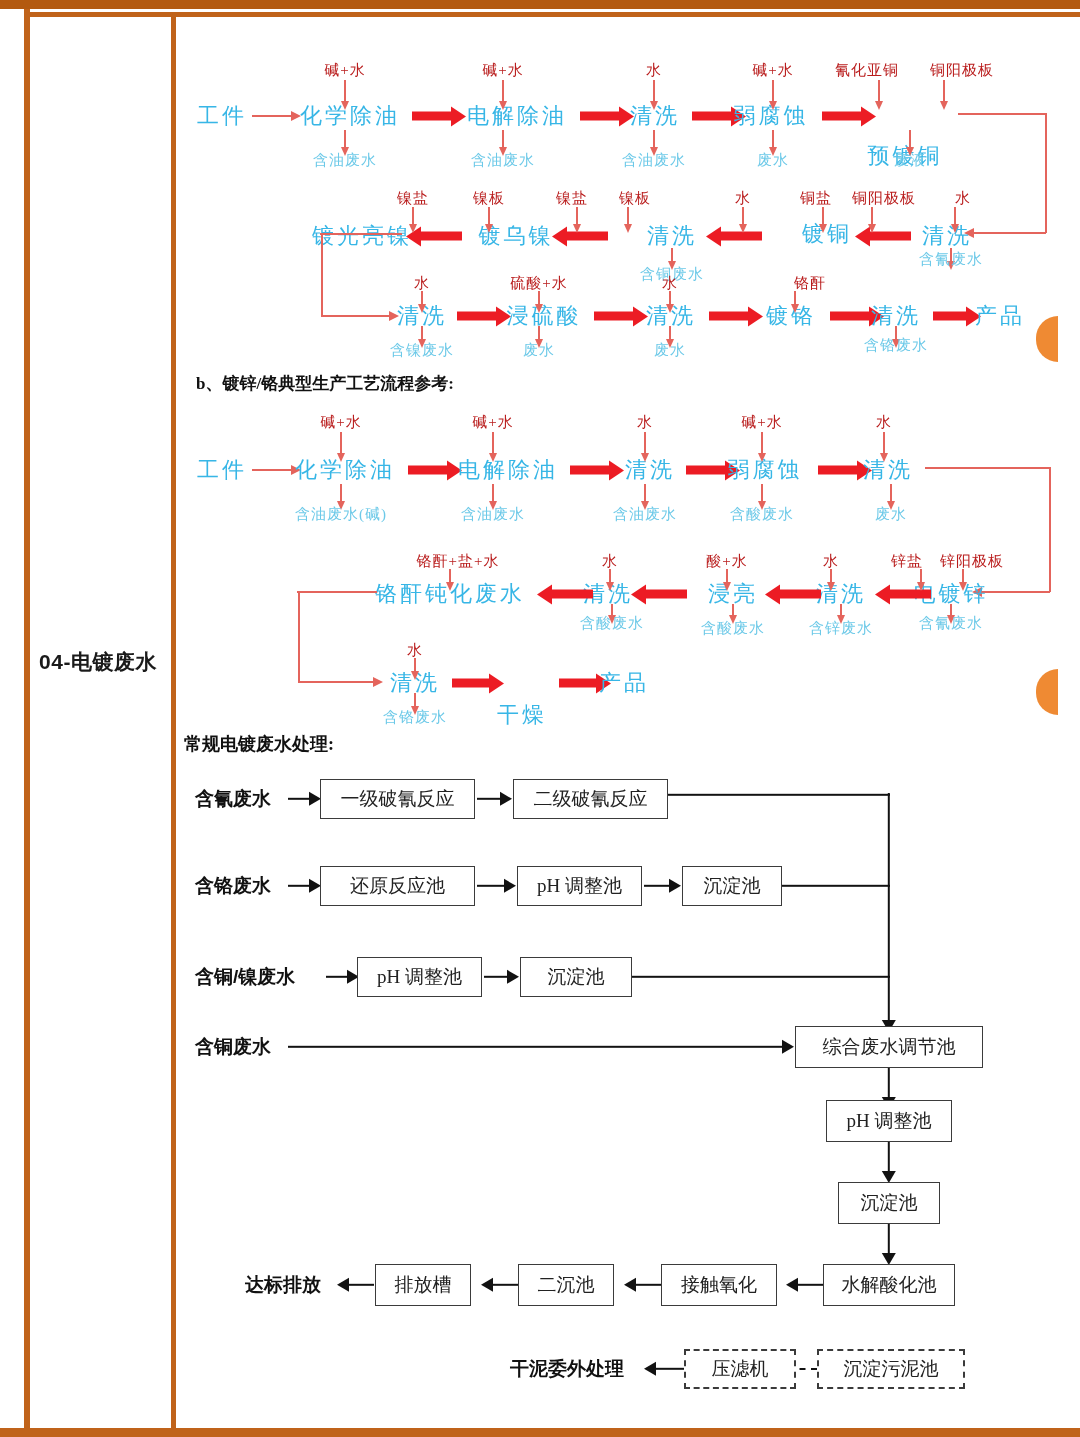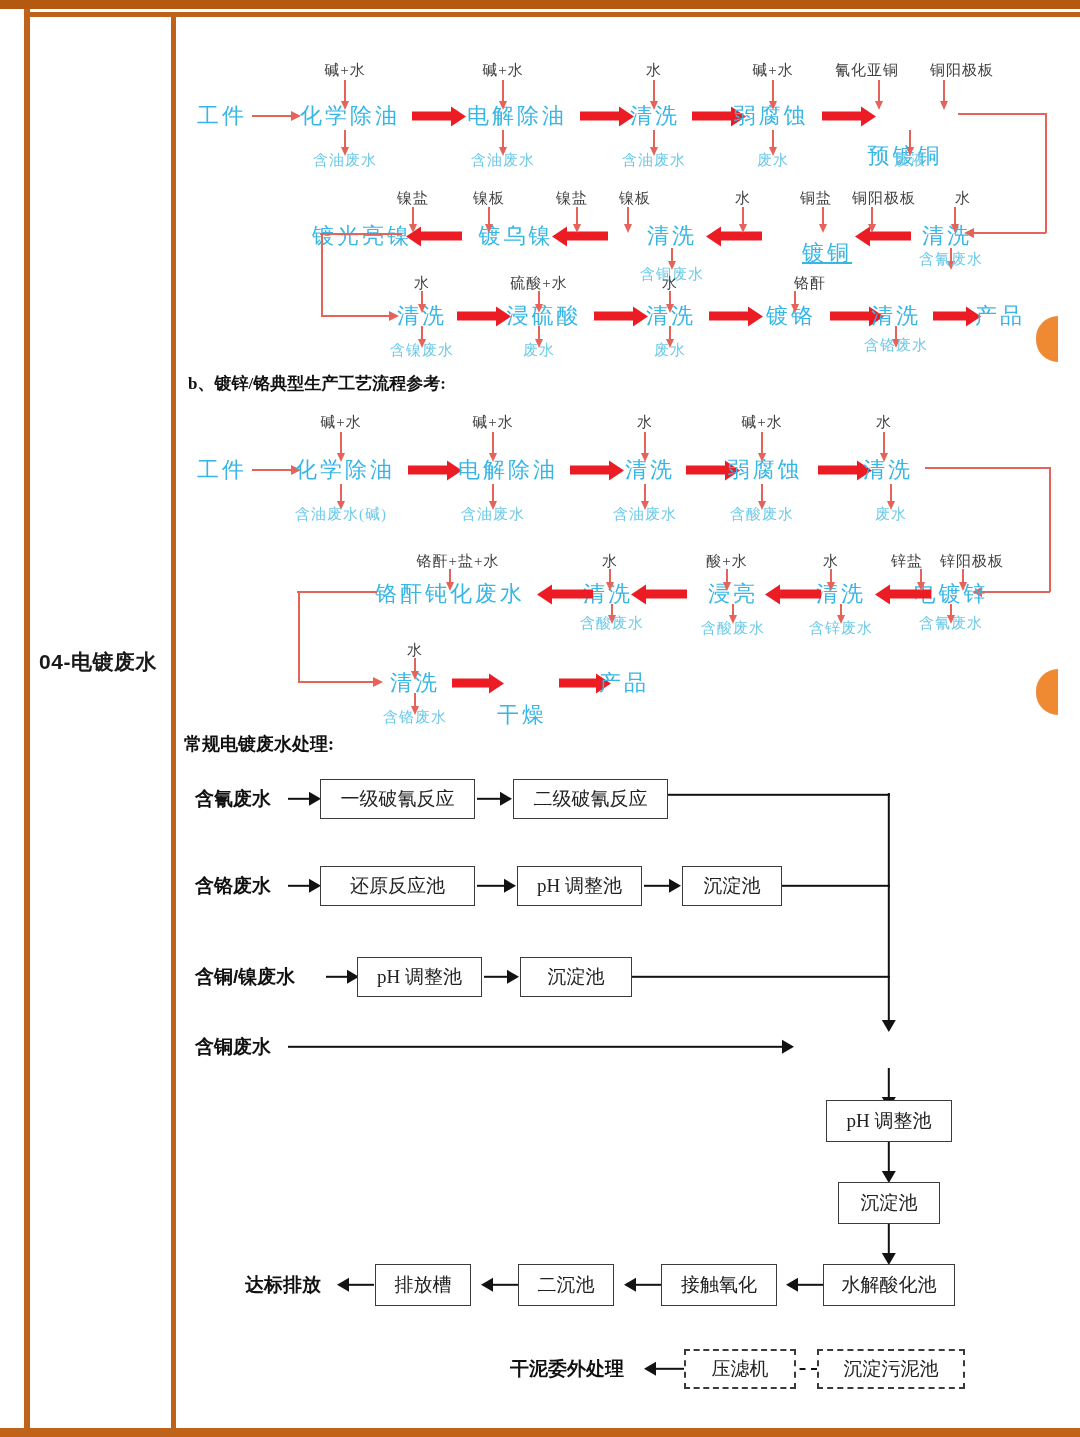--- a/index.html
+++ b/index.html
@@ -22,21 +22,21 @@
   .semi.s2{left:1036px;top:669px;border-radius:22px 0 0 22px;}
 
   
   .heading{position:absolute;font-size:17px;font-weight:bold;color:#111;white-space:nowrap;
      font-family:"Liberation Serif","DejaVu Serif",serif;}
 
   
   .node{position:absolute;color:#37b6e6;font-size:22px;white-space:nowrap;
      font-family:"Liberation Serif","DejaVu Serif",serif;letter-spacing:3px;
      transform:translate(-50%,-50%);}
-  .inlab{position:absolute;color:#404040;font-size:15px;white-space:nowrap;letter-spacing:1px;
+  .inlab{position:absolute;color:#b91c1c;font-size:15px;white-space:nowrap;letter-spacing:1px;
      font-family:"Liberation Serif","DejaVu Serif",serif;transform:translate(-50%,-50%);}
   .outlab{position:absolute;color:#6cc9e8;font-size:15px;white-space:nowrap;letter-spacing:1px;
      font-family:"Liberation Serif","DejaVu Serif",serif;transform:translate(-50%,-50%);}
 
   
   .fat{position:absolute;height:9px;background:#ec1c24;transform:translateY(-50%);}
   .fat:after{content:"";position:absolute;top:50%;width:0;height:0;
      border-top:10px solid transparent;border-bottom:10px solid transparent;}
   .fat.r:after{right:-14px;transform:translateY(-50%);border-left:15px solid #ec1c24;}
   .fat.l:after{left:-14px;transform:translateY(-50%);border-right:15px solid #ec1c24;}
@@ -133,21 +133,21 @@
   <div class="outlab" style="left:773px;top:160px;">废水</div>
   <div class="vdown" style="left:910px;top:130px;height:18px;"></div>
   <div class="outlab" style="left:910px;top:160px;">废液</div>
 
   <div class="ln-h" style="left:958px;top:113px;width:88px;"></div>
   <div class="ln-v" style="left:1045px;top:113px;height:120px;"></div>
   <div class="ln-h arrL" style="left:973px;top:232px;width:73px;"></div>
 
   <div class="node" style="left:947px;top:236px;">清洗</div>
   <div class="fat l" style="left:869px;top:236px;width:42px;"></div>
-  <div class="node" style="left:827px;top:253px;text-decoration:underline;">镀铜</div>
+  <div class="node" style="left:827px;top:234px;">镀铜</div>
   <div class="fat l" style="left:720px;top:236px;width:42px;"></div>
   <div class="node" style="left:672px;top:236px;">清洗</div>
   <div class="fat l" style="left:566px;top:236px;width:42px;"></div>
   <div class="node" style="left:516px;top:236px;">镀乌镍</div>
   <div class="fat l" style="left:420px;top:236px;width:42px;"></div>
   <div class="node" style="left:362px;top:236px;">镀光亮镍</div>
 
   <div class="inlab" style="left:413px;top:198px;">镍盐</div>
   <div class="vdown" style="left:413px;top:207px;height:18px;"></div>
   <div class="inlab" style="left:489px;top:198px;">镍板</div>
@@ -197,21 +197,21 @@
 
   <div class="vdown" style="left:422px;top:326px;height:14px;"></div>
   <div class="outlab" style="left:422px;top:350px;">含镍废水</div>
   <div class="vdown" style="left:539px;top:326px;height:14px;"></div>
   <div class="outlab" style="left:539px;top:350px;">废水</div>
   <div class="vdown" style="left:670px;top:326px;height:14px;"></div>
   <div class="outlab" style="left:670px;top:350px;">废水</div>
   <div class="vdown" style="left:896px;top:326px;height:14px;"></div>
   <div class="outlab" style="left:896px;top:345px;">含铬废水</div>
 
-  <div class="heading" style="left:188px;top:372px;">b、镀锌/铬典型生产工艺流程参考:</div>
+  <div class="heading" style="left:196px;top:372px;">b、镀锌/铬典型生产工艺流程参考:</div>
 
   <div class="node" style="left:222px;top:470px;">工件</div>
   <div class="thin" style="left:252px;top:470px;width:40px;"></div>
   <div class="node" style="left:345px;top:470px;">化学除油</div>
   <div class="fat r" style="left:408px;top:470px;width:40px;"></div>
   <div class="node" style="left:508px;top:470px;">电解除油</div>
   <div class="fat r" style="left:570px;top:470px;width:40px;"></div>
   <div class="node" style="left:650px;top:470px;">清洗</div>
   <div class="fat r" style="left:686px;top:470px;width:40px;"></div>
   <div class="node" style="left:765px;top:470px;">弱腐蚀</div>
@@ -314,20 +314,21 @@
   <div class="tbox" style="left:357px;top:957px;width:125px;height:40px;">pH 调整池</div>
   <div class="blk-h ar" style="left:484px;top:977px;width:24px;"></div>
   <div class="tbox" style="left:520px;top:957px;width:112px;height:40px;">沉淀池</div>
   <div class="blk-h" style="left:632px;top:977px;width:258px;"></div>
 
   <div class="blk-v ad" style="left:889px;top:793px;height:228px;"></div>
 
   <div class="tlab" style="left:195px;top:1047px;">含铜废水</div>
   <div class="blk-h ar" style="left:288px;top:1047px;width:495px;"></div>
 
+  <div class="tbox" style="left:795px;top:1026px;width:188px;height:42px;">综合废水调节池</div>
   <div class="blk-v ad" style="left:889px;top:1068px;height:30px;"></div>
   <div class="tbox" style="left:826px;top:1100px;width:126px;height:42px;">pH 调整池</div>
   <div class="blk-v ad" style="left:889px;top:1142px;height:30px;"></div>
   <div class="tbox" style="left:838px;top:1182px;width:102px;height:42px;">沉淀池</div>
   <div class="blk-v ad" style="left:889px;top:1224px;height:30px;"></div>
   <div class="tbox" style="left:823px;top:1264px;width:132px;height:42px;">水解酸化池</div>
 
   <div class="blk-h al" style="left:797px;top:1285px;width:26px;"></div>
   <div class="tbox" style="left:661px;top:1264px;width:116px;height:42px;">接触氧化</div>
   <div class="blk-h al" style="left:635px;top:1285px;width:26px;"></div>

